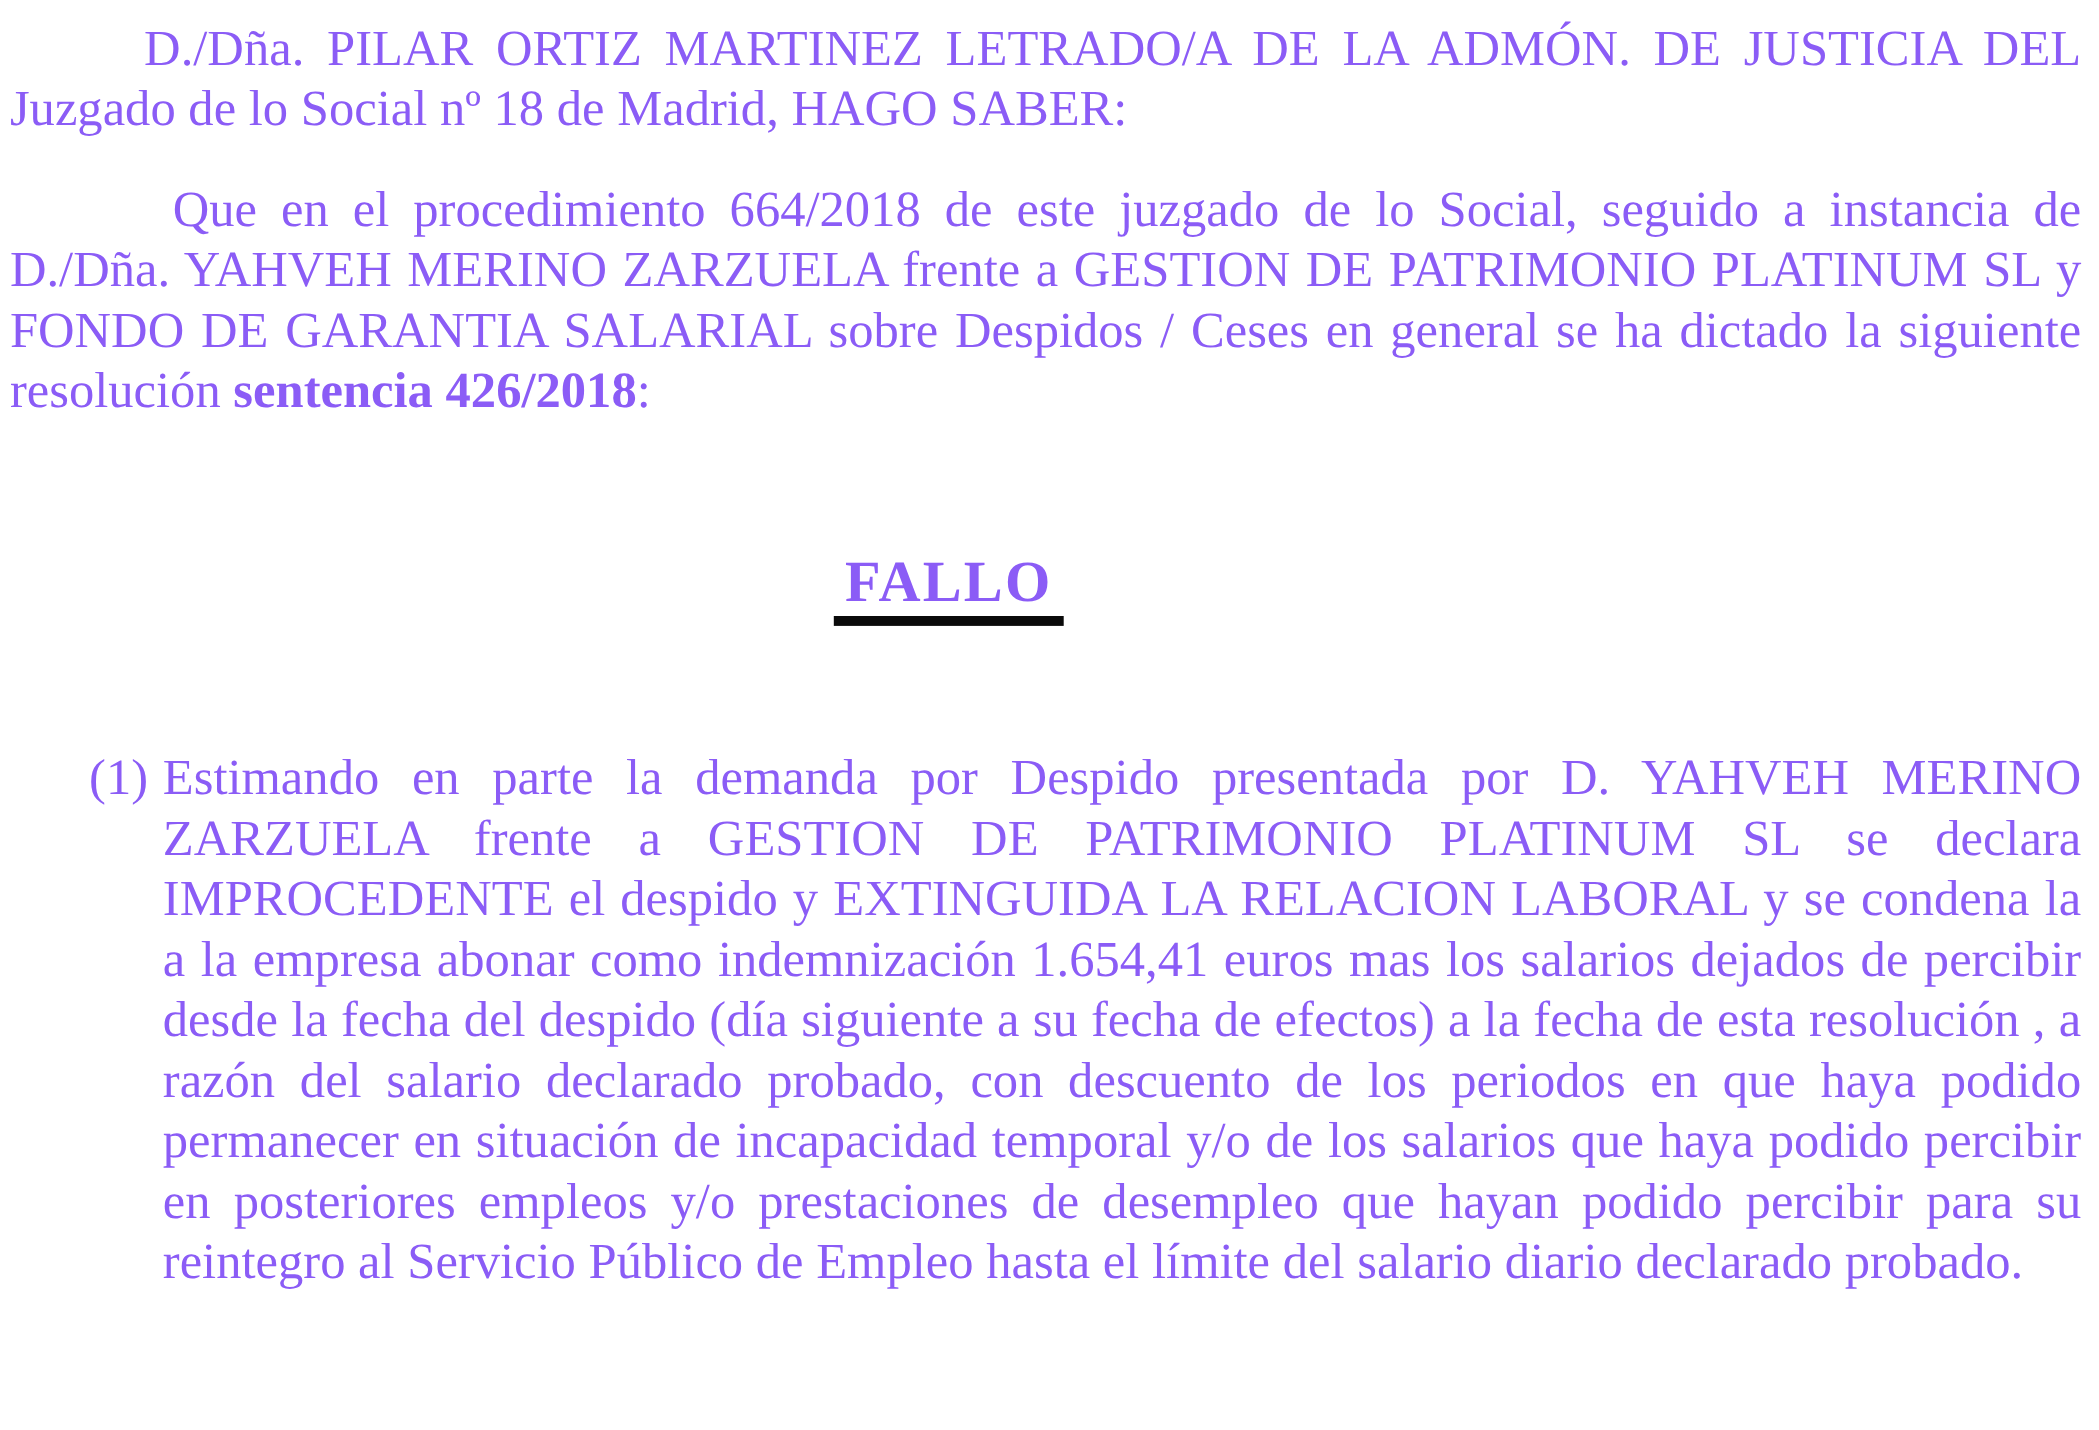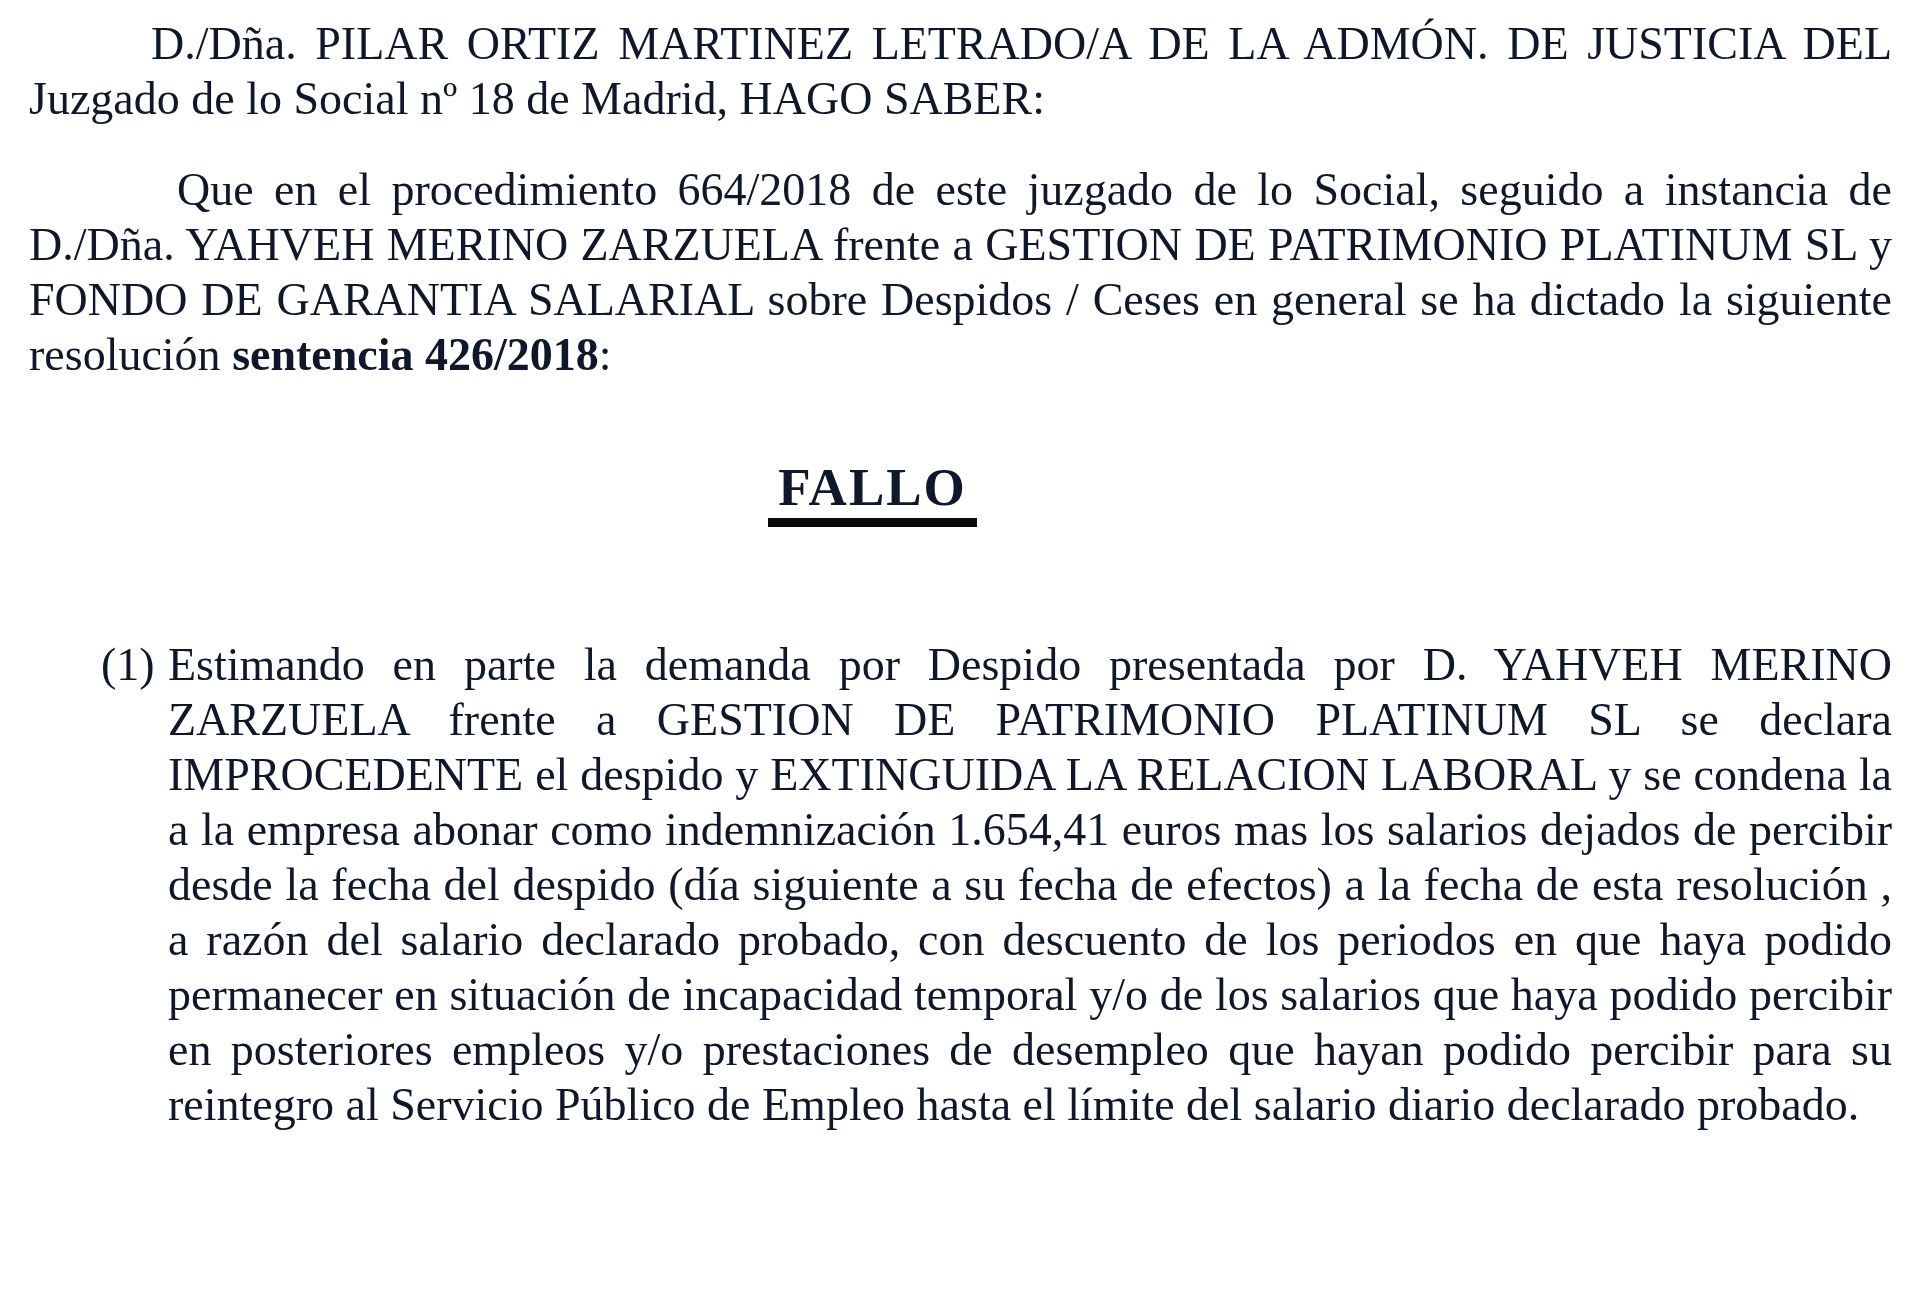--- a/index.html
+++ b/index.html
@@ -8,41 +8,41 @@
     background: #ffffff;
     width: 1908px;
     height: 1300px;
     overflow: hidden;
   }
   .page {
     position: relative;
     box-sizing: border-box;
     width: 1908px;
     height: 1300px;
-    padding: 16px 16px 0 29px;
+    padding: 16px 16px 0 9px;
     font-family: "Liberation Serif", "DejaVu Serif", serif;
     font-size: 46px;
     line-height: 55px;
-    color: #0f172a;
+    color: #8b5cf6;
     -webkit-font-smoothing: none;
   }
   .para {
     margin: 0;
     text-align: justify;
   }
   .para-intro {
     text-indent: 122px;
   }
   .para-procedure {
     margin-top: 36px;
     text-indent: 148px;
   }
   .bold { font-weight: bold; }
   .heading-wrap {
-    margin-top: 76px;
+    margin-top: 118px;
     text-align: center;
   }
   .heading {
     display: inline-block;
     position: relative;
     left: -88px;
     font-weight: bold;
     font-size: 53px;
     line-height: 58px;
     letter-spacing: 2px;

